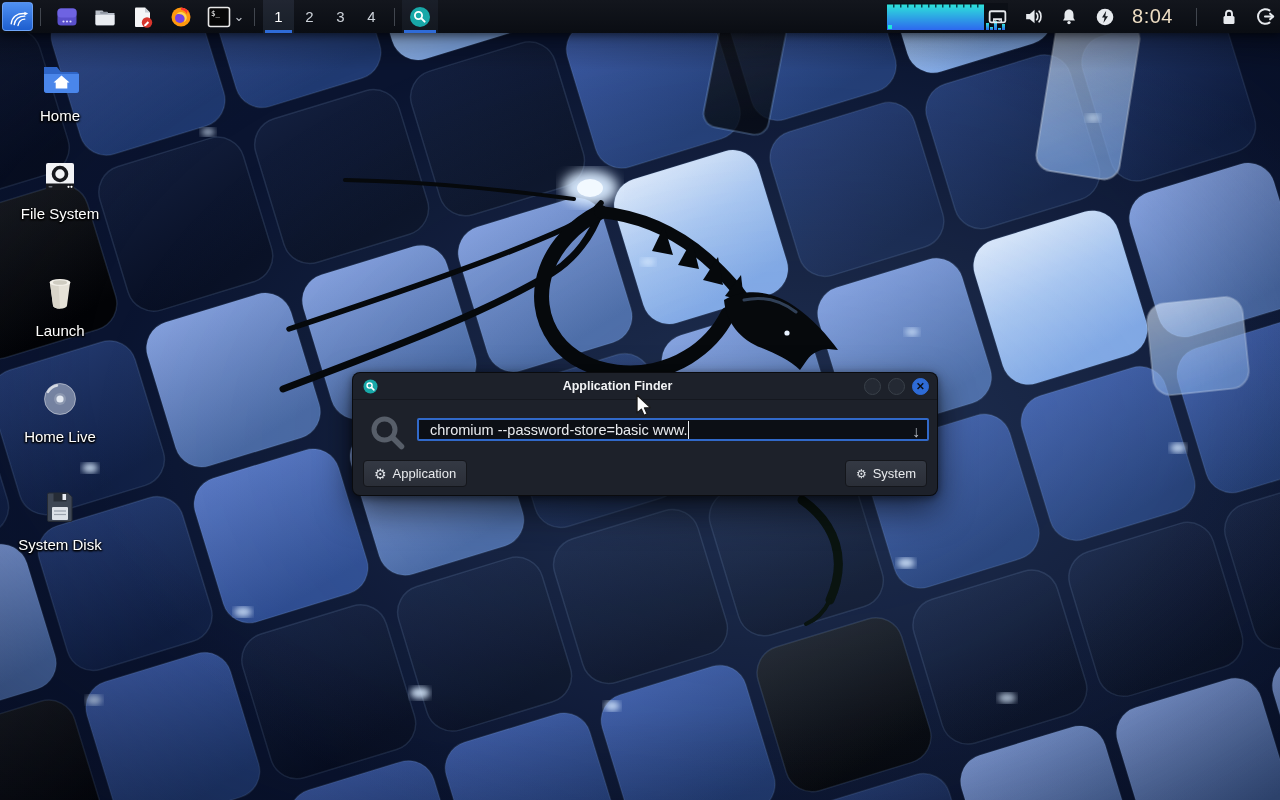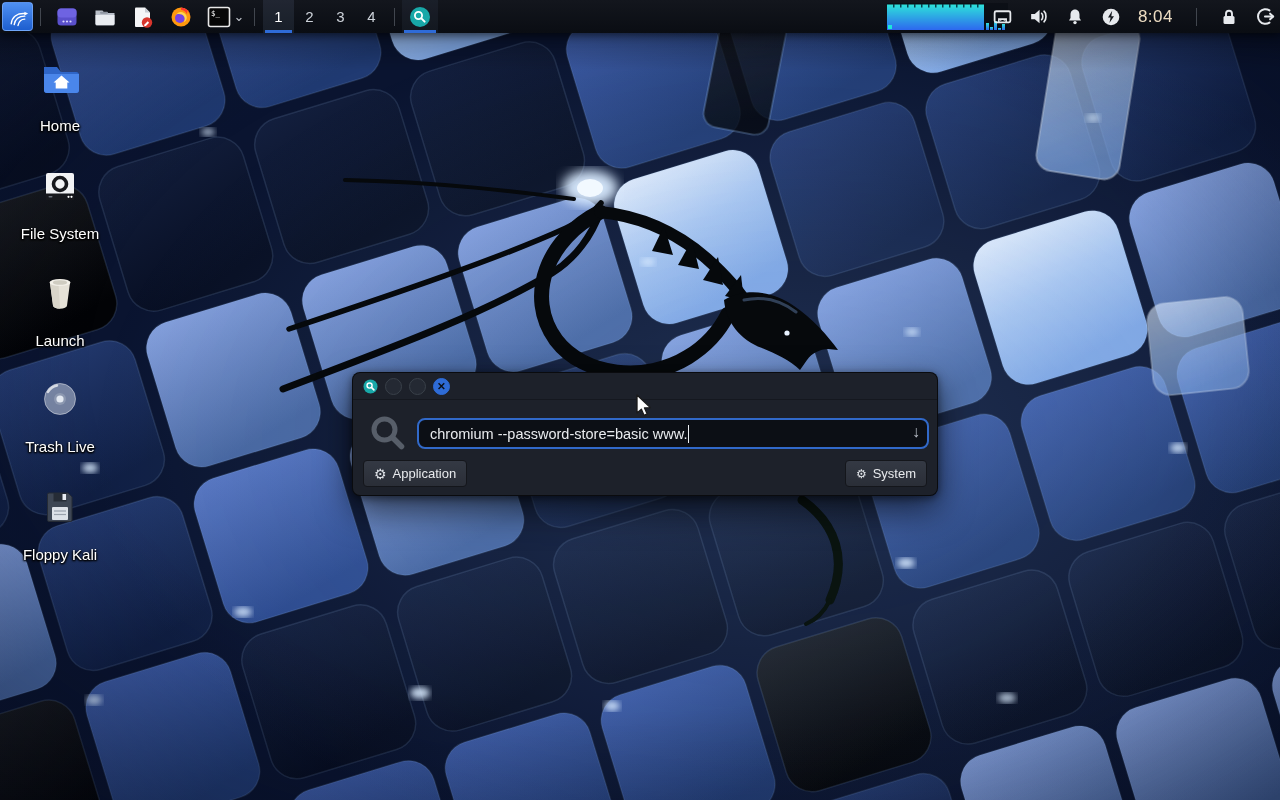--- a/index.html
+++ b/index.html
@@ -25,43 +25,43 @@
   .chevron{color:#c2c7ce;font-size:13px;margin:0 2px 0 0;width:12px;text-align:center}
   .pager{display:flex;height:33px;margin-left:1px}
   .ws{width:31px;height:33px;display:flex;align-items:center;justify-content:center;
       color:#cdd2d9;font-size:15px;position:relative}
   .ws.active{background:rgba(160,190,235,.10);color:#fff}
   .underline{position:absolute;left:2px;right:2px;bottom:0;height:3px;background:#2e6bd8}
   .task-item{width:36px;height:33px;display:flex;align-items:center;justify-content:center;position:relative;
              background:rgba(160,190,235,.06)}
   .tray{position:absolute;right:4px;top:0;height:33px;display:flex;align-items:center;gap:14px}
   .tray-icon{width:22px;height:22px;display:flex;align-items:center;justify-content:center}
-  .clock{color:#ecdcc2;font-size:17px;letter-spacing:.5px;padding:0 2px}
+  .clock{color:#ecdcc2;font-size:20px;letter-spacing:.5px;padding:0 2px}
   .cpu{position:absolute;left:887px;top:3px;width:121px;height:27px}
 
   
   .desk-item{position:absolute;left:12px;width:96px;display:flex;flex-direction:column;
              align-items:center;z-index:10}
-  .desk-label{margin-top:15px;color:#fff;font-size:15px;line-height:17px;white-space:nowrap;
+  .desk-label{margin-top:5px;color:#fff;font-size:15px;line-height:17px;white-space:nowrap;
               text-shadow:0 1px 2px #000,1px 1px 2px #000,-1px 1px 2px #000}
 
   
   .af{position:absolute;left:352px;top:372px;width:586px;height:124px;z-index:70;
       background:#1d212a;border-radius:8px;border:1px solid rgba(0,0,0,.65);box-sizing:border-box;
       box-shadow:0 14px 34px rgba(0,0,0,.6),0 2px 8px rgba(0,0,0,.5)}
   .af-titlebar{height:26px;display:flex;align-items:center;padding:0 8px 0 10px;
                border-bottom:1px solid rgba(0,0,0,.25)}
   .af-title{flex:1;text-align:center;color:#f2f3f5;font-size:12.5px;font-weight:700}
   .winbtn{width:17px;height:17px;border-radius:50%;margin-left:7px;box-sizing:border-box;
           background:#242933;border:1px solid #394049;display:flex;align-items:center;justify-content:center}
   .winbtn.close{background:#2e6bd6;border-color:#2e6bd6;color:#0b0e14;font-size:10.5px;font-weight:700;line-height:1}
   .af-body{position:relative;height:97px}
   .af-biglens{position:absolute;left:15px;top:13px}
-  .af-input{position:absolute;left:64px;top:18px;width:512px;height:31px;box-sizing:border-box;
-            background:#0c0f15;border:2px solid #3169c9;border-radius:8px;
+  .af-input{position:absolute;left:64px;top:18px;width:512px;height:23px;box-sizing:border-box;
+            background:#0c0f15;border:2px solid #3169c9;border-radius:2px;
             display:flex;align-items:center;padding:0 26px 0 11px;overflow:hidden}
   .af-input .val{color:#e9ebee;font-size:14.5px;white-space:pre}
   .caret{display:inline-block;width:1px;height:18px;background:#eceff2;margin-left:1px}
   .drop-arrow{position:absolute;right:7px;top:3px;color:#b9bec6;font-size:16px}
   .af-btn{position:absolute;bottom:10px;height:27px;display:flex;align-items:center;gap:6px;
           padding:0 10px;box-sizing:border-box;border-radius:4px;color:#e8eaed;font-size:13px;
           background:linear-gradient(#343944,#2a2e37);border:1px solid #14161b}
   .af-btn .gicon{font-size:14px;color:#dfe2e7;line-height:1}
   .btn-prefs{left:10px}
   .btn-launch{right:10px}
@@ -442,21 +442,21 @@
 
 <div class="desk-item" style="top:54px">
   <svg width="48" height="48" viewBox="0 0 48 48">
     <path d="M8 13 h13 l4 5 h15 a3 3 0 0 1 3 3 v15 a3 3 0 0 1 -3 3 H11 a3 3 0 0 1 -3 -3 Z" fill="#2f66c8"></path>
     <path d="M8 20 h35 v16 a3 3 0 0 1 -3 3 H11 a3 3 0 0 1 -3 -3 Z" fill="#4a86ea"></path>
     <path d="M25.5 21.5 L33.5 28.5 H31.3 V34.5 H19.7 V28.5 H17.5 Z" fill="#fff"></path>
   </svg>
   <div class="desk-label">Home</div>
 </div>
 
-<div class="desk-item" style="top:162px">
+<div class="desk-item" style="top:152px">
   <svg width="48" height="48" viewBox="0 0 48 48">
     <rect x="10" y="11" width="28" height="27" rx="2" fill="#f2f3f5"></rect>
     <circle cx="24" cy="22" r="6.5" fill="none" stroke="#17181c" stroke-width="3.6"></circle>
     <rect x="10" y="31.5" width="28" height="6.5" fill="#17181c"></rect>
     <circle cx="32.5" cy="34.8" r="1.1" fill="#fff"></circle>
       <circle cx="35.5" cy="34.8" r="1.1" fill="#fff"></circle>
     <rect x="12.5" y="34" width="4" height="1.6" rx=".8" fill="#6a6f78"></rect>
   </svg>
   <div class="desk-label">File System</div>
 </div>
@@ -471,42 +471,43 @@
   <div class="desk-label">Launch</div>
 </div>
 
 <div class="desk-item" style="top:375px">
   <svg width="48" height="48" viewBox="0 0 48 48">
     <circle cx="24" cy="24" r="15.5" fill="rgba(205,214,227,.5)" stroke="rgba(255,255,255,.45)" stroke-width="1"></circle>
     <circle cx="24" cy="24" r="6" fill="rgba(160,172,190,.55)"></circle>
     <circle cx="24" cy="24" r="3.6" fill="rgba(236,241,248,.9)"></circle>
     <path d="M12 17 a14 14 0 0 1 9-6.5" stroke="rgba(255,255,255,.7)" stroke-width="2.4" fill="none" stroke-linecap="round"></path>
   </svg>
-  <div class="desk-label">Trash Live</div>
+  <div class="desk-label">Home Live</div>
 </div>
 
 <div class="desk-item" style="top:483px">
   <svg width="48" height="48" viewBox="0 0 48 48">
     <path d="M13 10 h19 l4 4 v23 a1.5 1.5 0 0 1 -1.5 1.5 h-21.5 a1.5 1.5 0 0 1 -1.5 -1.5 V11.5 a1.5 1.5 0 0 1 1.5 -1.5 Z" fill="#3e4654" stroke="#252b35" stroke-width="1"></path>
     <rect x="17.5" y="10" width="13" height="8.5" fill="#262c36"></rect>
     <rect x="26.5" y="11" width="3.6" height="6" fill="#e8ecf2"></rect>
     <rect x="16" y="24" width="16" height="13" rx="1" fill="#dde1e8"></rect>
     <line x1="18" y1="28" x2="30" y2="28" stroke="#9aa1ac" stroke-width="1.2"></line>
     <line x1="18" y1="31.5" x2="30" y2="31.5" stroke="#9aa1ac" stroke-width="1.2"></line>
   </svg>
-  <div class="desk-label">Floppy Kali</div>
+  <div class="desk-label">System Disk</div>
 </div>
 
 <div class="af">
   <div class="af-titlebar">
     <svg width="15" height="15" viewBox="0 0 16 16">
       <circle cx="8" cy="8" r="7.5" fill="#18a8a8"></circle>
       <circle cx="7" cy="7" r="2.7" fill="none" stroke="#fff" stroke-width="1.5"></circle>
       <line x1="9.2" y1="9.2" x2="11.6" y2="11.6" stroke="#fff" stroke-width="1.7" stroke-linecap="round"></line>
     </svg>
+    <div class="af-title">Application Finder</div>
     <div class="winbtn"></div>
     <div class="winbtn"></div>
     <div class="winbtn close">
         <span>✕</span>
       </div>
   </div>
   <div class="af-body">
     <svg class="af-biglens" width="40" height="40" viewBox="0 0 40 40">
       <circle cx="16.5" cy="16.5" r="10.5" fill="none" stroke="#575e69" stroke-width="5"></circle>
       <line x1="24.5" y1="24.5" x2="33.5" y2="33.5" stroke="#575e69" stroke-width="5.5" stroke-linecap="round"></line>

